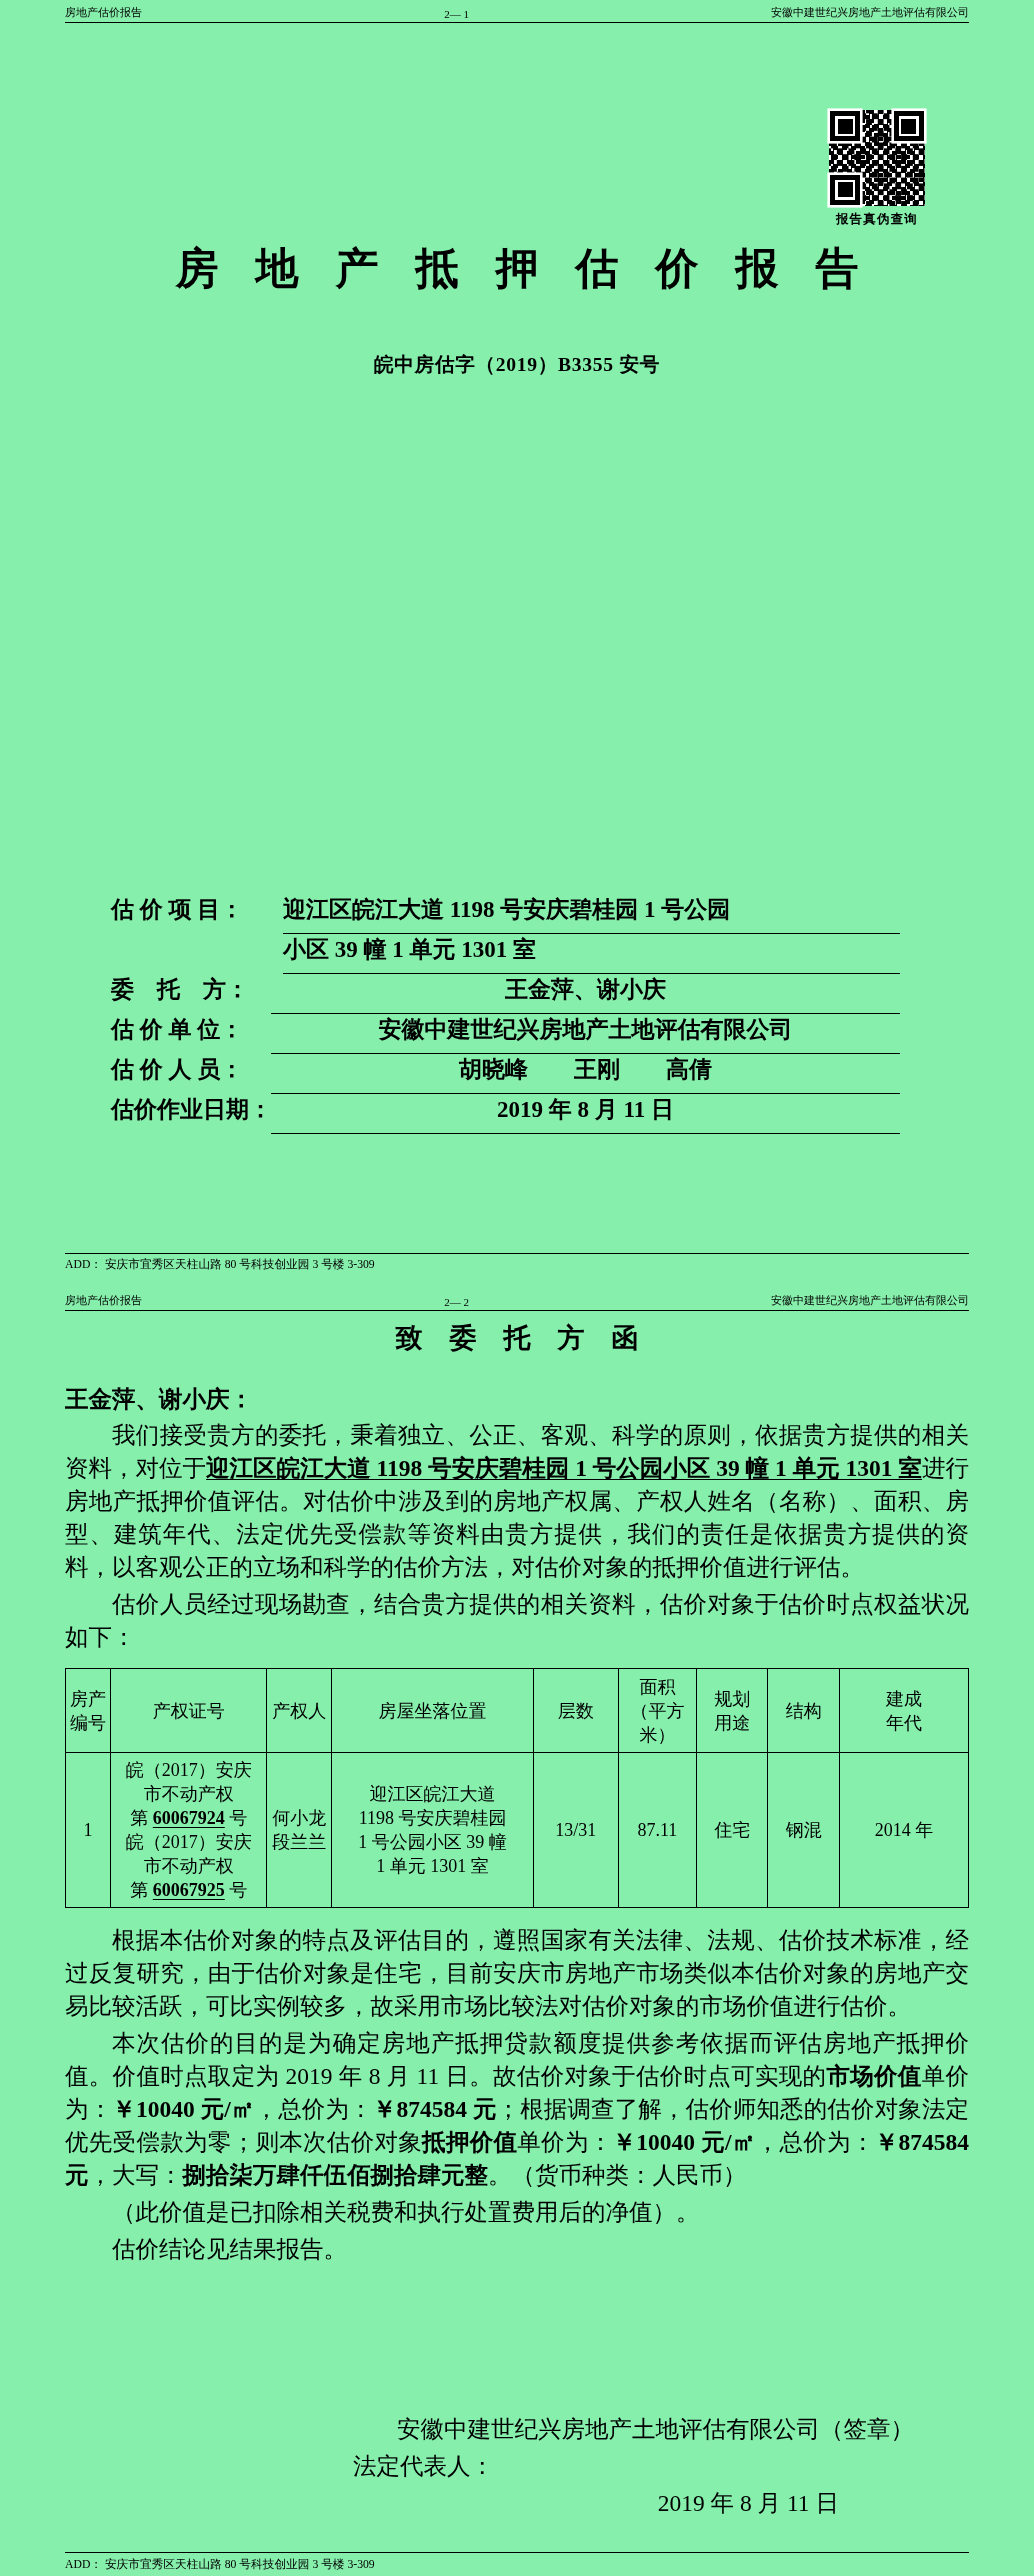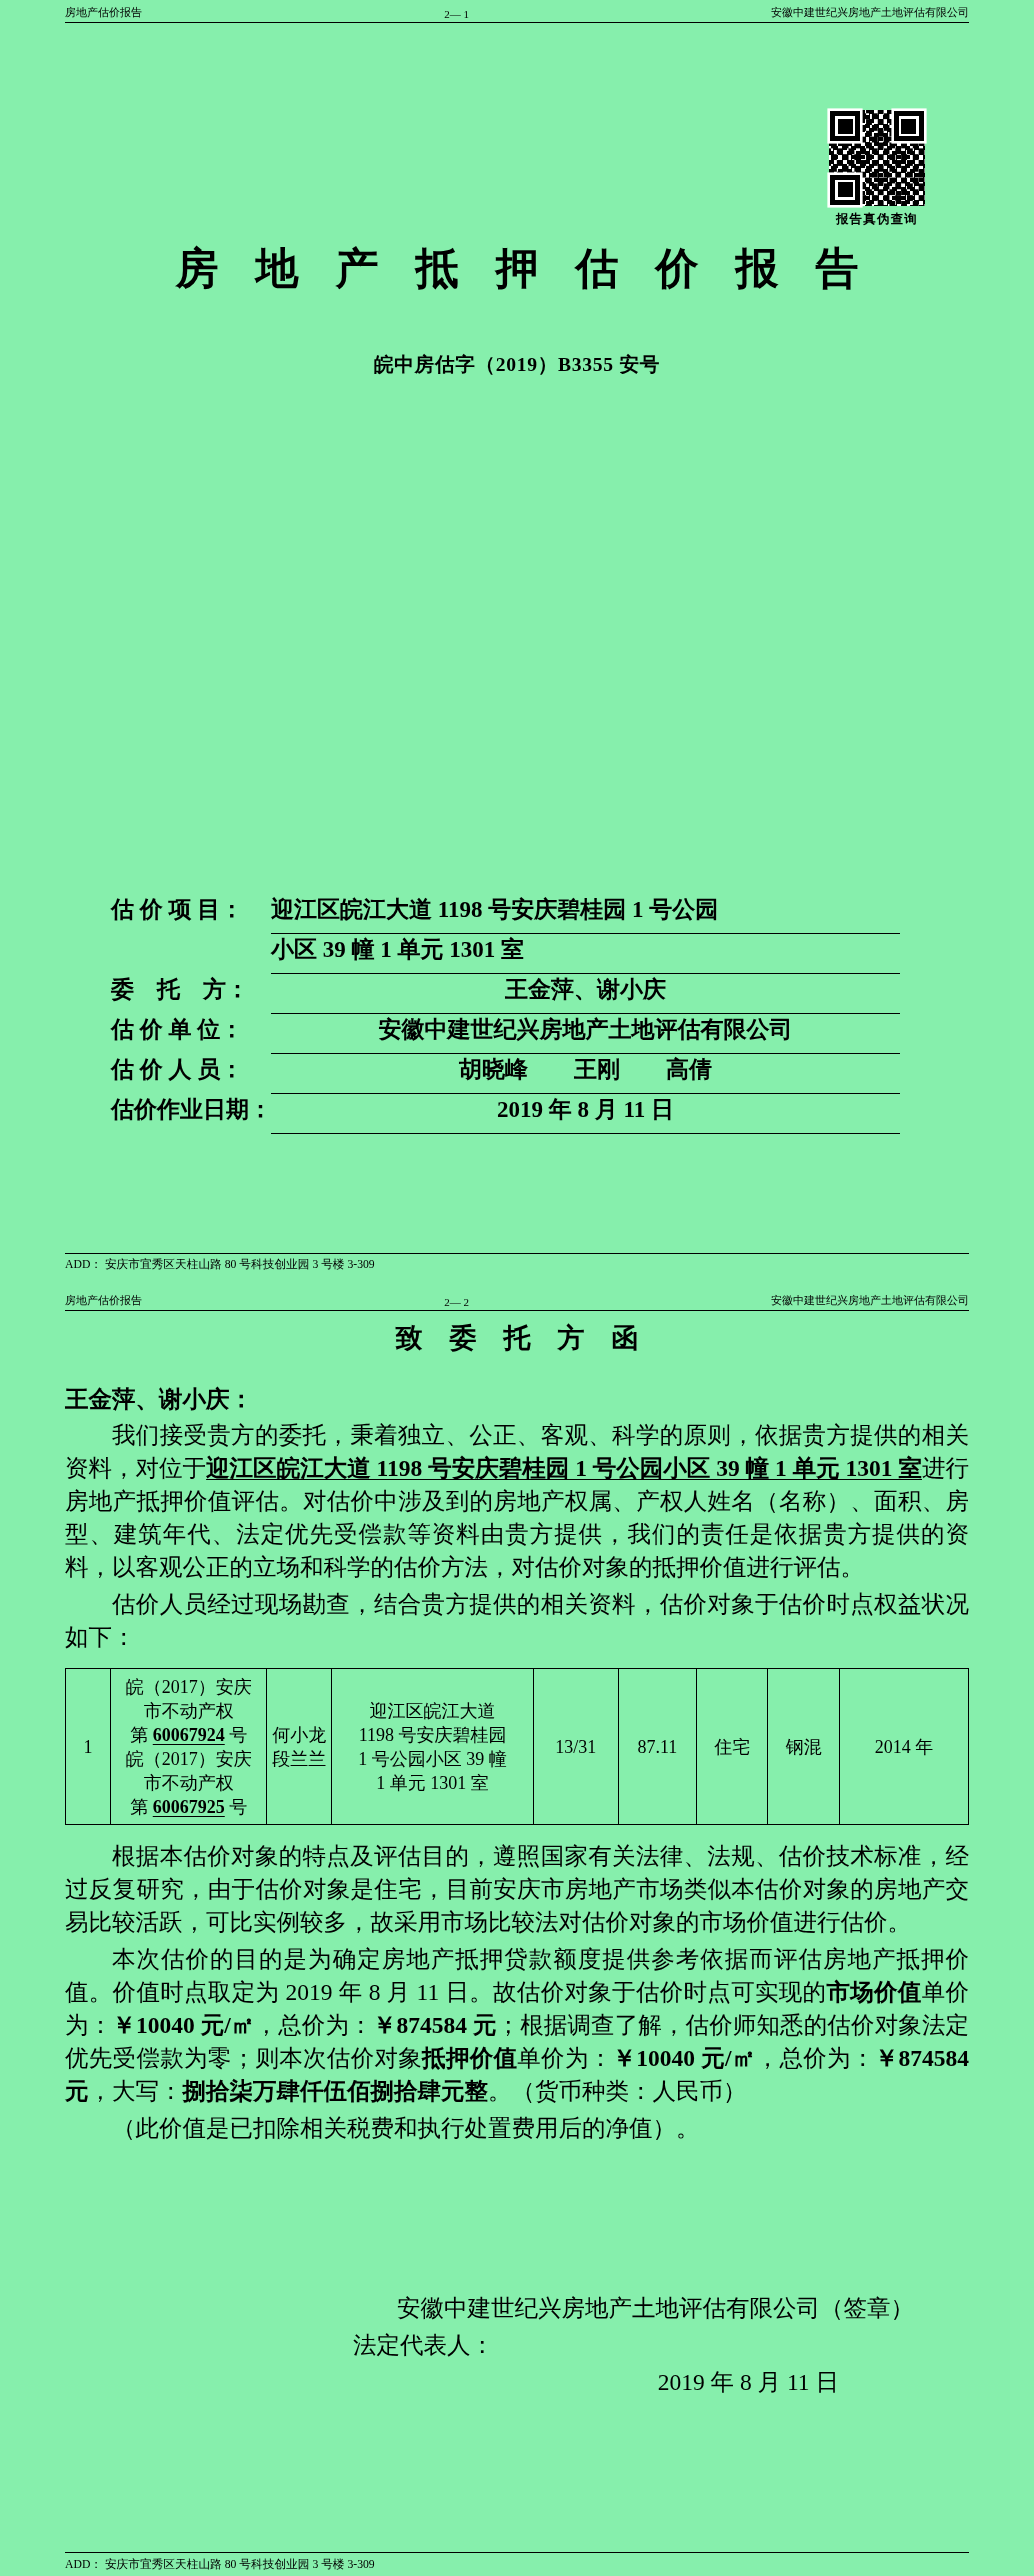--- a/index.html
+++ b/index.html
@@ -56,21 +56,21 @@
     text-align:center; font-size:19.6px; font-weight:bold; letter-spacing:0.7px;
   }
 
   .fields { position:absolute; top:894px; left:111px; right:134px; }
   .frow { display:flex; height:40px; font-size:23px; font-weight:bold; }
   .flabel { flex:none; width:160px; white-space:nowrap; }
   .fvalue {
     flex:1; border-bottom:1.3px solid #000; text-align:center;
     padding-bottom:2px; white-space:nowrap; overflow:visible;
   }
-  .fvalue.left { text-align:left; }
+  .fvalue.left { text-align:left;margin-left:12px; }
 
   
   .p2-content { position:absolute; top:26px; left:65px; right:65px; }
   .letter-title {
     text-align:center; font-size:27px; font-weight:bold;
     margin:6px 0 27px; white-space:nowrap;
   }
   .salutation { font-size:23.5px; font-weight:bold; line-height:33px; margin-bottom:3.3px; }
   .para {
     font-size:23.5px; line-height:33px; text-align:justify;
@@ -168,20 +168,36 @@
           <col class="c-cert">
           <col class="c-owner">
           <col class="c-loc">
         <col class="c-floor">
           <col class="c-area">
           <col class="c-use">
           <col class="c-struct">
           <col class="c-year">
       </colgroup>
       <tbody>
+          <tr>
+        <th>房产
+编号</th>
+        <th>产权证号</th>
+        <th>产权人</th>
+        <th>房屋坐落位置</th>
+        <th>层数</th>
+        <th>面积
+（平方
+米）</th>
+        <th>规划
+用途</th>
+        <th>结构</th>
+        <th>建成
+年代</th>
+      </tr>
       <tr>
         <td>1</td>
         <td><span>皖（2017）安庆
 市不动产权
 第 </span><span class="b u">60067924</span><span> 号
 皖（2017）安庆
 市不动产权
 第 </span><span class="b u">60067925</span><span> 号</span></td>
         <td>何小龙
 段兰兰</td>
@@ -194,20 +210,21 @@
         <td>住宅</td>
         <td>钢混</td>
         <td>2014 年</td>
       </tr>
     </tbody>
       </table>
 
     <p class="para">根据本估价对象的特点及评估目的，遵照国家有关法律、法规、估价技术标准，经过反复研究，由于估价对象是住宅，目前安庆市房地产市场类似本估价对象的房地产交易比较活跃，可比实例较多，故采用市场比较法对估价对象的市场价值进行估价。</p>
     <p class="para"><span>本次估价的目的是为确定房地产抵押贷款额度提供参考依据而评估房地产抵押价值。价值时点取定为 2019 年 8 月 11 日。故估价对象于估价时点可实现的</span><span class="b">市场价值</span><span>单价为：</span><span class="b">￥10040 元/㎡</span><span>，总价为：</span><span class="b">￥874584 元</span><span>；根据调查了解，估价师知悉的估价对象法定优先受偿款为零；则本次估价对象</span><span class="b">抵押价值</span><span>单价为：</span><span class="b">￥10040 元/㎡</span><span>，总价为：</span><span class="b">￥874584 元</span><span>，大写：</span><span class="b">捌拾柒万肆仟伍佰捌拾肆元整</span><span>。（货币种类：人民币）</span></p>
     <p class="para">（此价值是已扣除相关税费和执行处置费用后的净值）。</p>
+    <p class="para">估价结论见结果报告。</p>
 
     <div class="sig">
       <div class="sig-company">安徽中建世纪兴房地产土地评估有限公司（签章）</div>
       <div class="sig-rep">法定代表人：</div>
       <div class="sig-date">2019 年 8 月 11 日</div>
     </div>
   </div>
 
   <div class="page-footer footer-p2">ADD： 安庆市宜秀区天柱山路 80 号科技创业园 3 号楼 3-309</div>
 </div>

